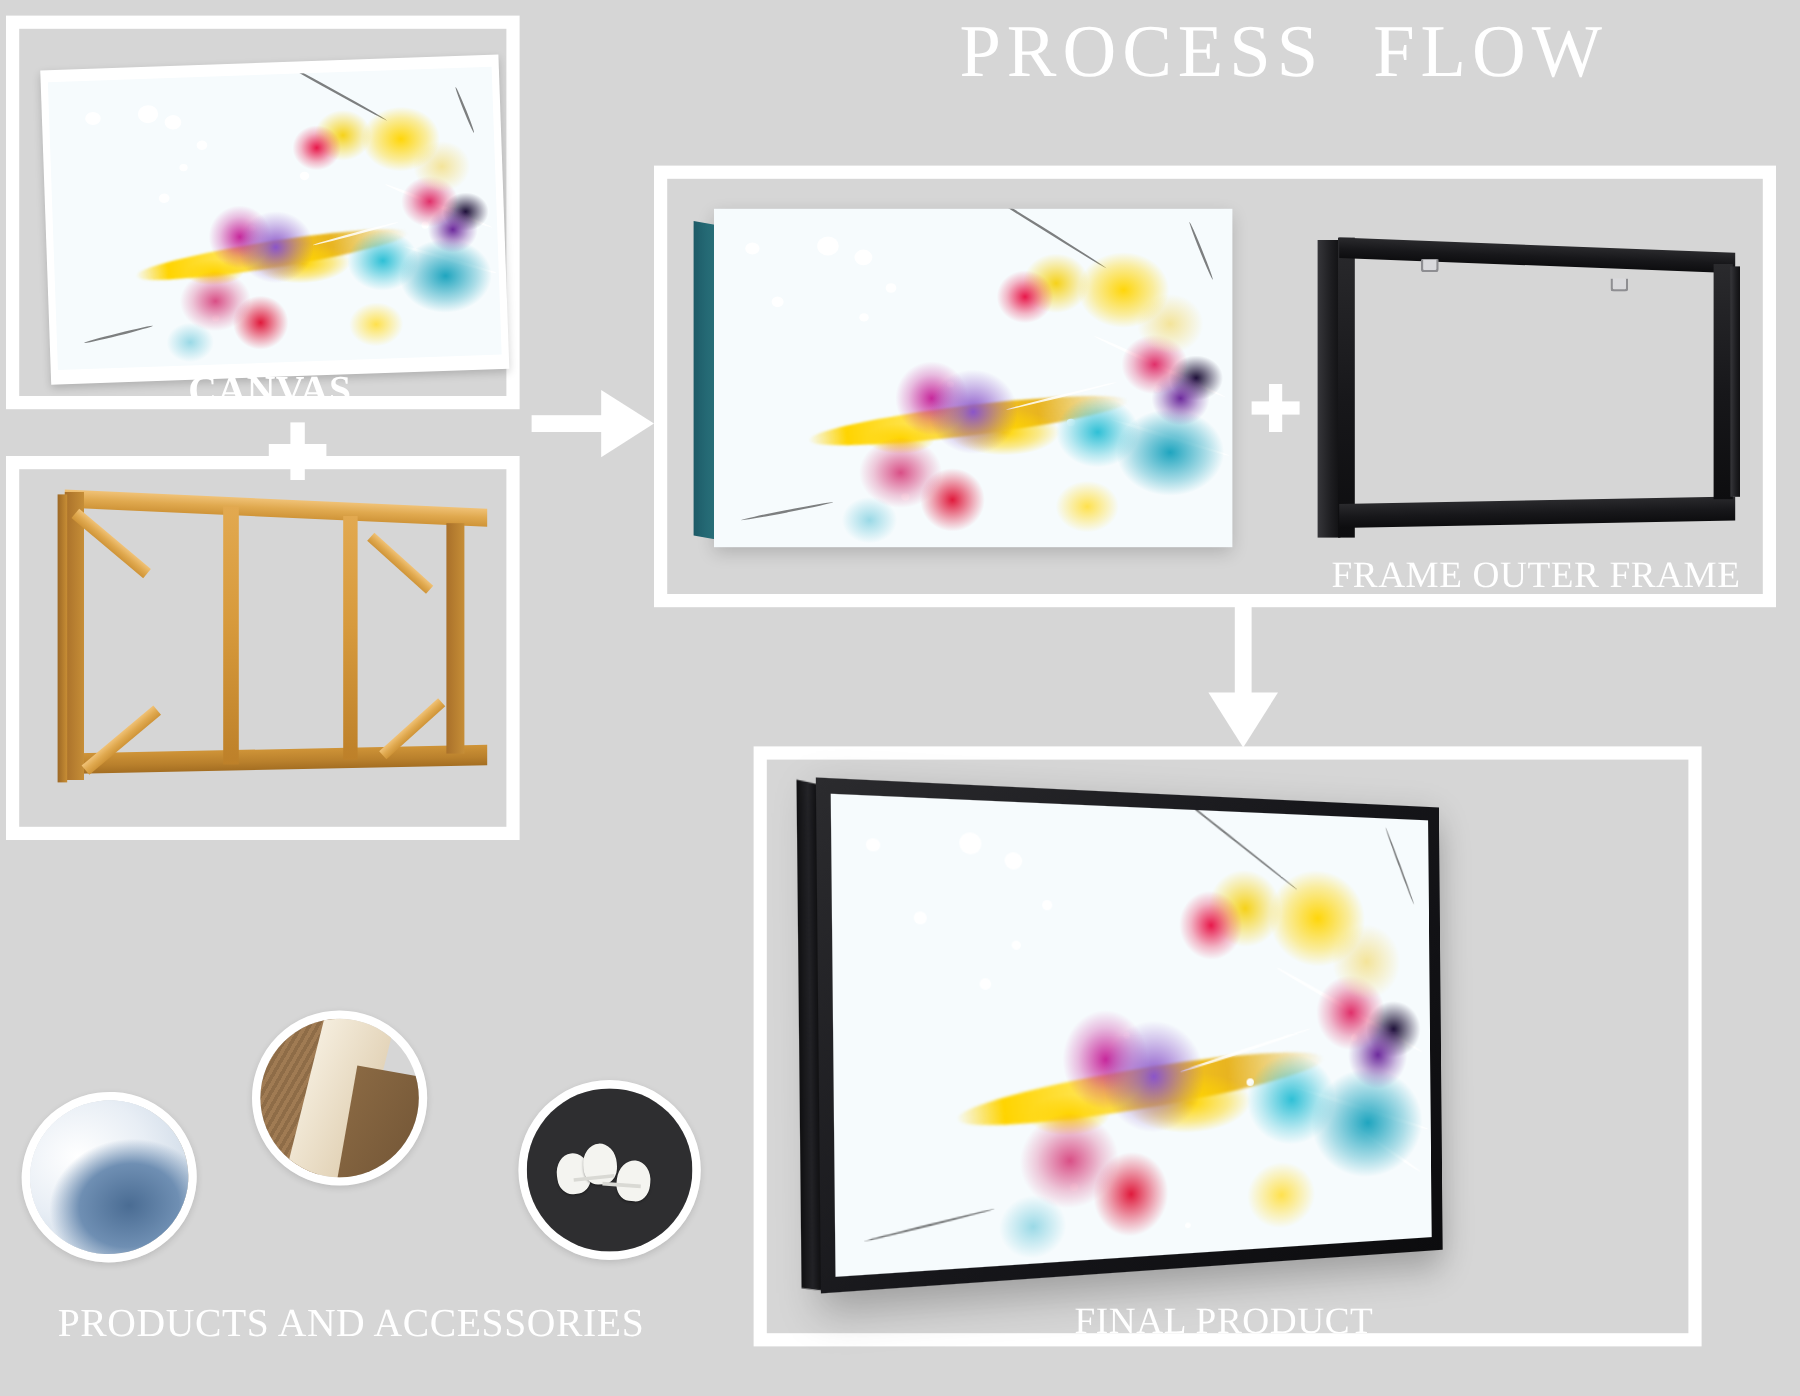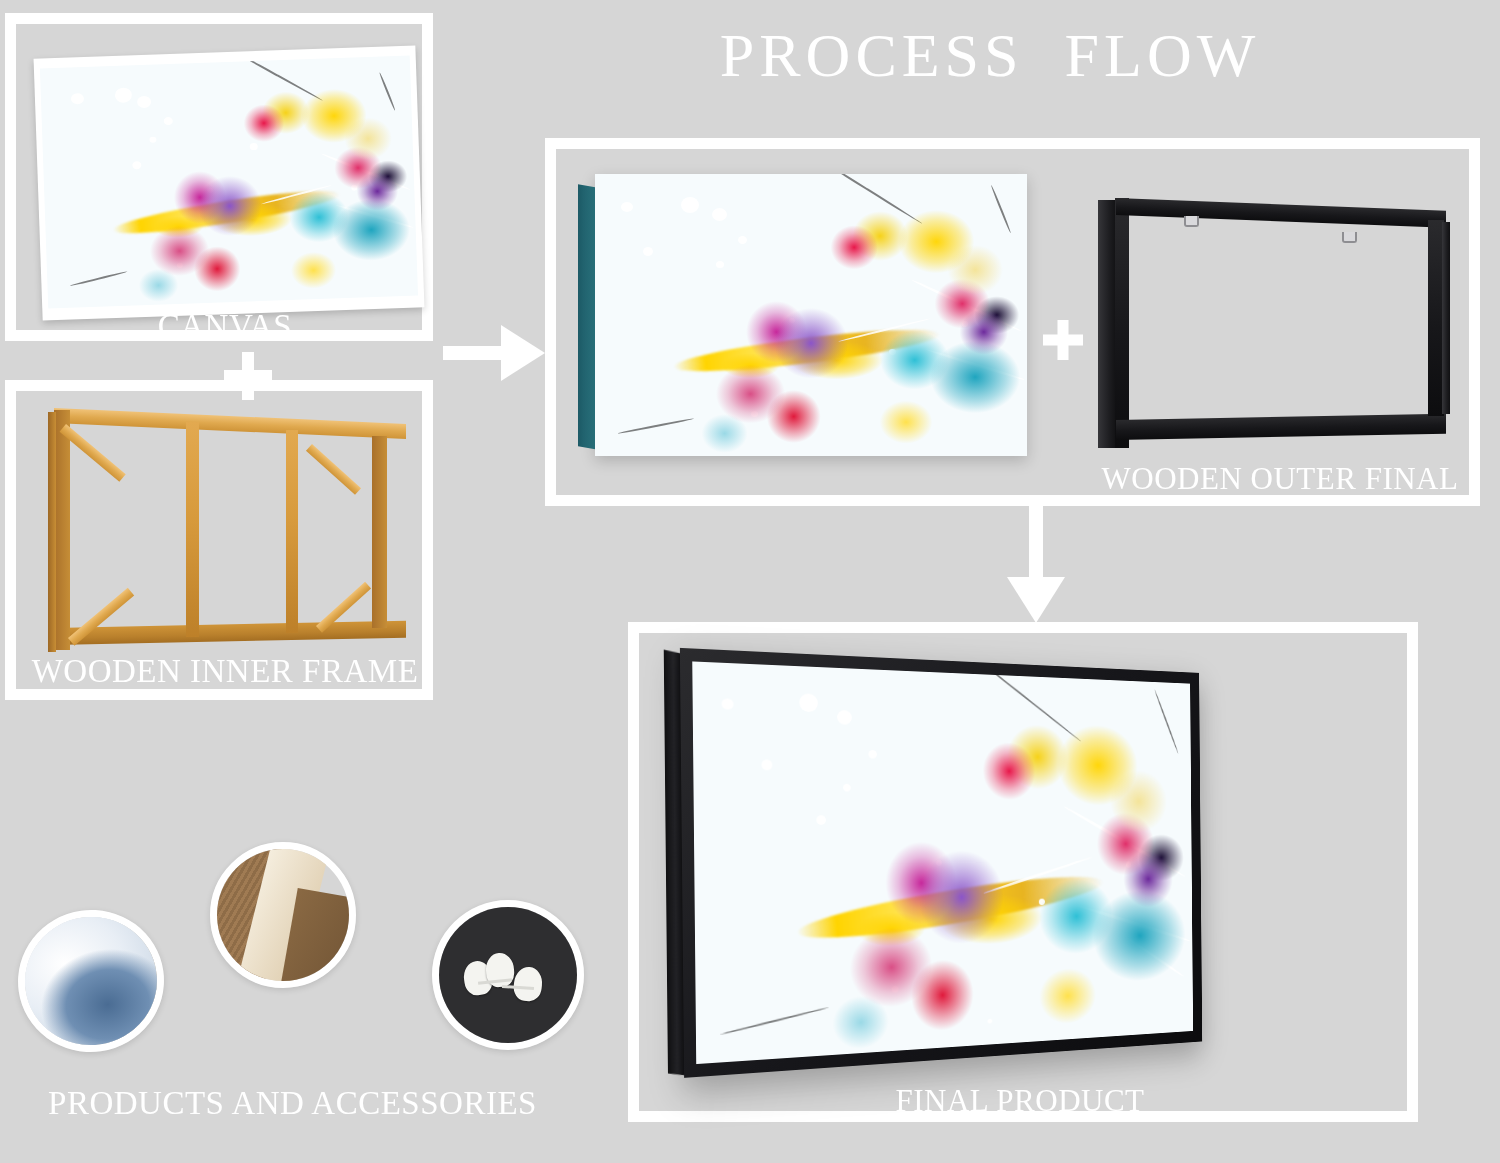--- a/index.html
+++ b/index.html
@@ -8,27 +8,26 @@
     background:#d6d6d6;
     font-family:"Liberation Serif",serif;
     overflow:hidden;
     position:relative;
   }
   #stage{position:absolute;left:0;top:0;width:1500px;height:1163px;}
 
   
   .title{
     position:absolute;left:640px;top:12px;width:700px;
-    text-align:center;
+    text-align:right;
     font-size:62px;letter-spacing:5px;
     color:#ffffff;
     font-family:"Liberation Serif",serif;
     line-height:1;
     white-space:pre;
-    margin-top:12px;
   }
 
   
   .panel{
     position:absolute;
     border:11px solid #ffffff;
     box-sizing:border-box;
     background:transparent;
   }
   #panel-canvas      {left:5px;  top:13px;  width:428px; height:328px;}
@@ -39,21 +38,21 @@
   
   .lbl{
     position:absolute;
     color:#ffffff;
     font-family:"Liberation Serif",serif;
     text-align:center;
     white-space:nowrap;
     line-height:1;
     letter-spacing:.5px;
   }
-  #lbl-canvas      {left:80px; top:310px; width:290px; font-size:33px;}
+  #lbl-canvas      {left:80px; top:310px; width:290px; font-size:33px;font-weight:bold;}
   #lbl-innerwood   {left:20px; top:655px; width:410px; font-size:33px;}
   #lbl-inner-prod  {left:560px;top:463px; width:470px; font-size:31px;}
   #lbl-outer-frame {left:1085px;top:463px;width:390px; font-size:31px;}
   #lbl-materials   {left:35px; top:1087px;width:515px; font-size:33px;}
   #lbl-final       {left:820px;top:1085px;width:400px; font-size:31px;}
 
   
   .plus{position:absolute;}
   .plus span{position:absolute;background:#ffffff;display:block;}
   .plus .hbar{left:0;top:50%;transform:translateY(-50%);width:100%;}
@@ -245,21 +244,20 @@
 
     <div class="bar" style="left:146px;top:22px;width:13px;height:215px;"></div>
     <div class="bar" style="left:246px;top:30px;width:12px;height:203px;"></div>
 
     <div class="bar lt" style="left:26px;top:24px;width:78px;height:10px;transform:rotate(40deg);transform-origin:left top;"></div>
     <div class="bar lt" style="left:28px;top:238px;width:78px;height:10px;transform:rotate(-40deg);transform-origin:left top;"></div>
     <div class="bar lt" style="left:272px;top:44px;width:66px;height:9px;transform:rotate(42deg);transform-origin:left top;"></div>
     <div class="bar lt" style="left:276px;top:226px;width:66px;height:9px;transform:rotate(-42deg);transform-origin:left top;"></div>
   </div>
 
-  <div class="lbl" id="lbl-innerwood">WOODEN INNER FRAME</div>
 
   <div class="arrow-right">
     <div class="shaft"></div>
       <div class="head"></div>
   </div>
 
   <div class="panel" id="panel-middle"></div>
 
   <div style="position:absolute;left:578px;top:168px;width:452px;height:290px;">
     <div style="position:absolute;left:0;top:18px;width:20px;height:262px;background:linear-gradient(90deg,#1d5a66,#2e7d88);transform:skewY(10deg);"></div>
@@ -301,21 +299,21 @@
 
     <div class="bf face" style="left:18px;top:224px;width:330px;height:20px;transform:skewY(-1.1deg);transform-origin:left top;"></div>
 
     <div class="bf face" style="left:330px;top:24px;width:16px;height:196px;"></div>
     <div class="bf side" style="left:344px;top:26px;width:8px;height:192px;"></div>
 
     <div class="hook" style="left:86px;top:20px;"></div>
     <div class="hook" style="left:244px;top:36px;"></div>
   </div>
 
-  <div class="lbl" id="lbl-outer-frame">WOODEN OUTER FINAL</div>
+  <div class="lbl" id="lbl-outer-frame">FRAME OUTER FRAME</div>
 
   <div class="arrow-down">
     <div class="shaft"></div>
       <div class="head"></div>
   </div>
 
   <div class="panel" id="panel-final"></div>
 
   <div id="final-wrap">
     <div id="final-3d">

